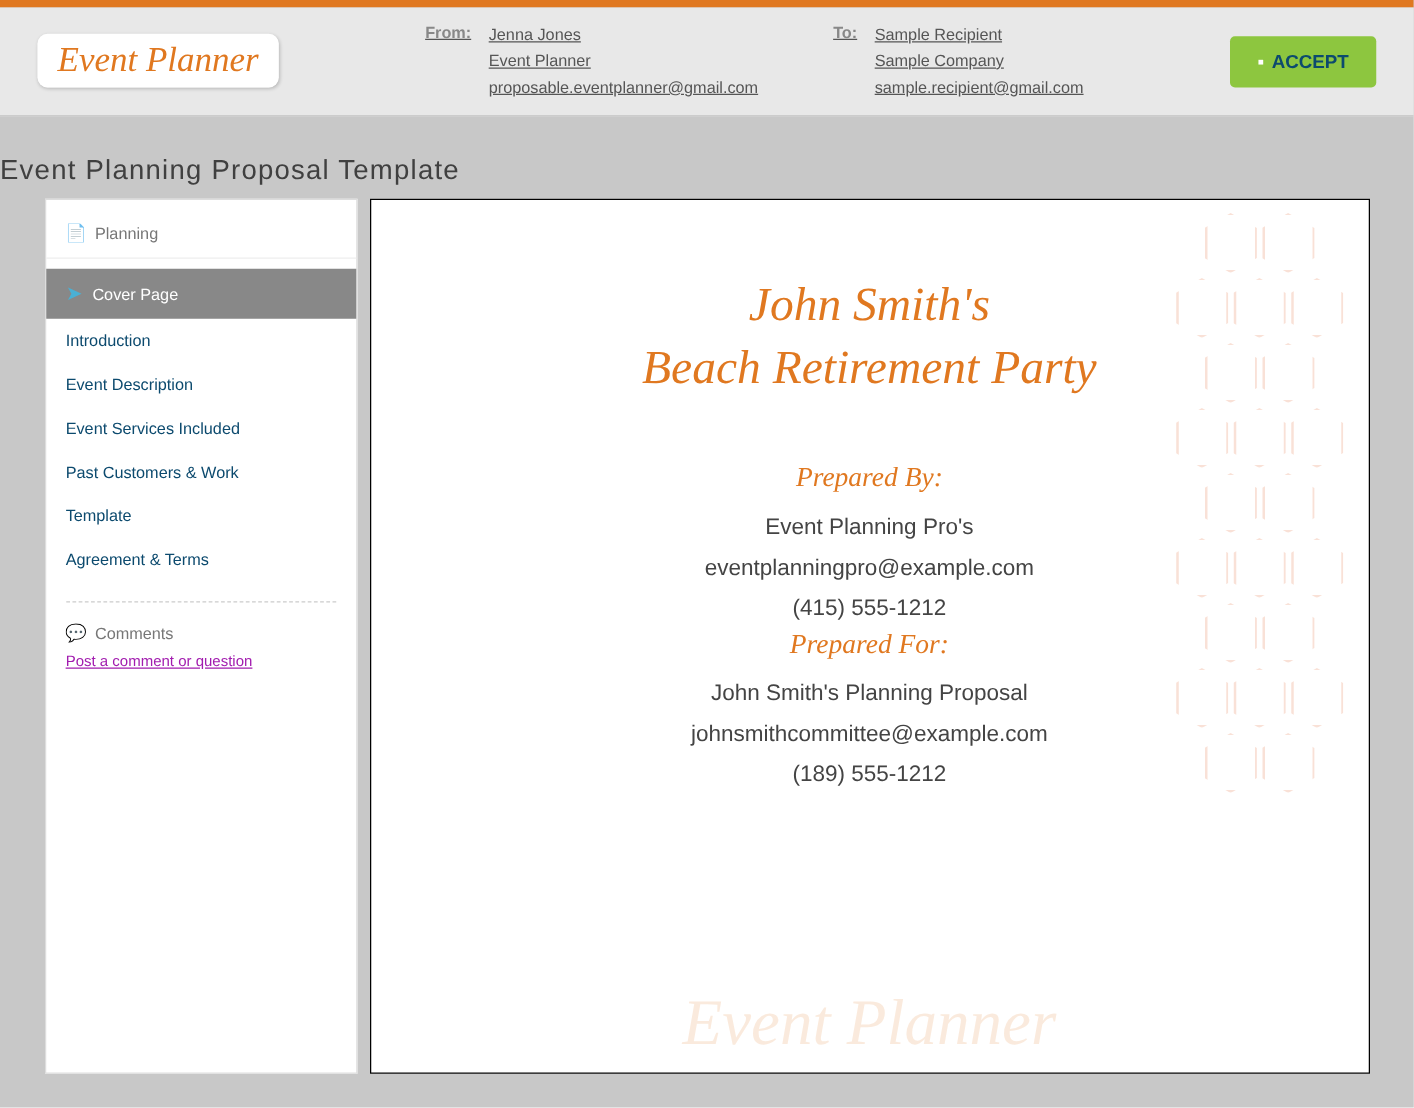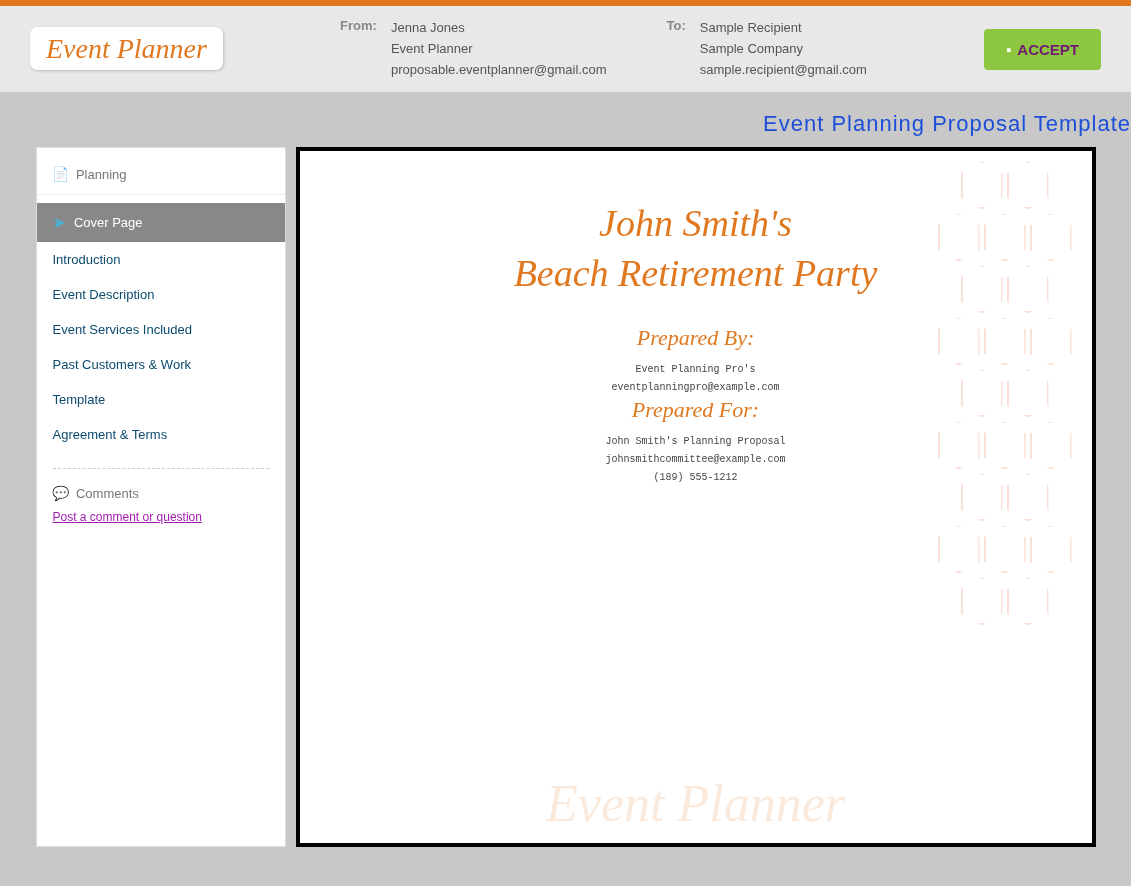--- a/index.html
+++ b/index.html
@@ -51,50 +51,51 @@
 
     .from-to-label {
       font-weight: bold;
       color: #888;
       margin-right: 6px;
     }
 
     .from-to-block {
       display: flex;
       gap: 8px;
+      text-decoration: underline;
     }
 
     .from-to-info {
       line-height: 1.6;
     }
 
     .accept-btn {
       background: #8dc63f;
-      color: #701a75;
+      color: #0c4a6e;
       border: none;
       padding: 12px 22px;
       font-size: 15px;
       font-weight: bold;
       border-radius: 4px;
       cursor: pointer;
       display: flex;
       align-items: center;
       gap: 6px;
     }
 
     .accept-btn::before {
       content: '▪';
       color: white;
     }
 
     
     .page-title-area {
-      text-align: right;
-      padding: 18px 0 10px;
-      color: #1d4ed8;
+      text-align: left;
+      padding: 30px 0 10px;
+      color: #404040;
       font-size: 22px;
       letter-spacing: 1px;
     }
 
     
     .main-layout {
       display: flex;
       margin: 0 auto;
       padding: 0 20px;
       gap: 10px;
@@ -179,23 +180,23 @@
       font-size: 12px;
       color: #a21caf;
       text-decoration: underline;
       cursor: pointer;
     }
 
     
     .document-area {
       flex: 1;
       background: white;
-      border: 4px solid #000000;
+      border: 1px solid #000000;
       min-height: 700px;
-      padding: 28px 60px;
+      padding: 40px 60px;
       position: relative;
       overflow: hidden;
     }
 
     
     .honeycomb-decor {
       position: absolute;
       right: 20px;
       top: 10px;
       display: flex;
@@ -225,36 +226,35 @@
       color: #e07820;
       font-size: 38px;
       font-style: italic;
       font-family: Georgia, serif;
       margin-top: 20px;
       line-height: 1.3;
     }
 
     .prepared-by-section {
       text-align: center;
-      margin-top: 27px;
+      margin-top: 50px;
     }
 
     .prepared-label {
       color: #e07820;
       font-size: 22px;
       font-style: italic;
       font-family: Georgia, serif;
       margin-bottom: 10px;
     }
 
     .prepared-info {
-      font-size: 10px;
+      font-size: 18px;
       color: #444;
       line-height: 1.8;
-      font-family: Liberation Mono, monospace;
     }
 
     .prepared-for-section {
       text-align: center;
     }
 
     
     .watermark-logo {
       position: absolute;
       bottom: 0;
@@ -380,20 +380,21 @@
     <div class="cover-title">
       <div>John Smith's</div>
       <div>Beach Retirement Party</div>
     </div>
 
     <div class="prepared-by-section">
       <div class="prepared-label">Prepared By:</div>
       <div class="prepared-info">
         <div>Event Planning Pro's</div>
         <div>eventplanningpro@example.com</div>
+        <div>(415) 555-1212</div>
       </div>
     </div>
 
     <div class="prepared-for-section">
       <div class="prepared-label">Prepared For:</div>
       <div class="prepared-info">
         <div>John Smith's Planning Proposal</div>
         <div>johnsmithcommittee@example.com</div>
         <div>(189) 555-1212</div>
       </div>

